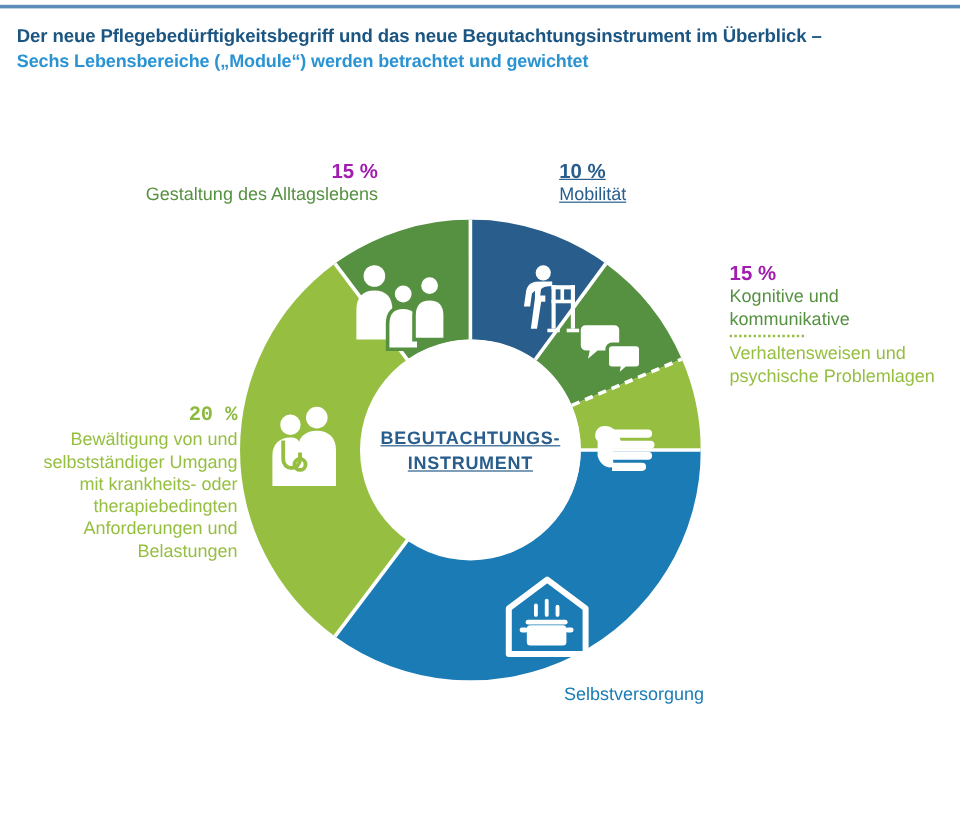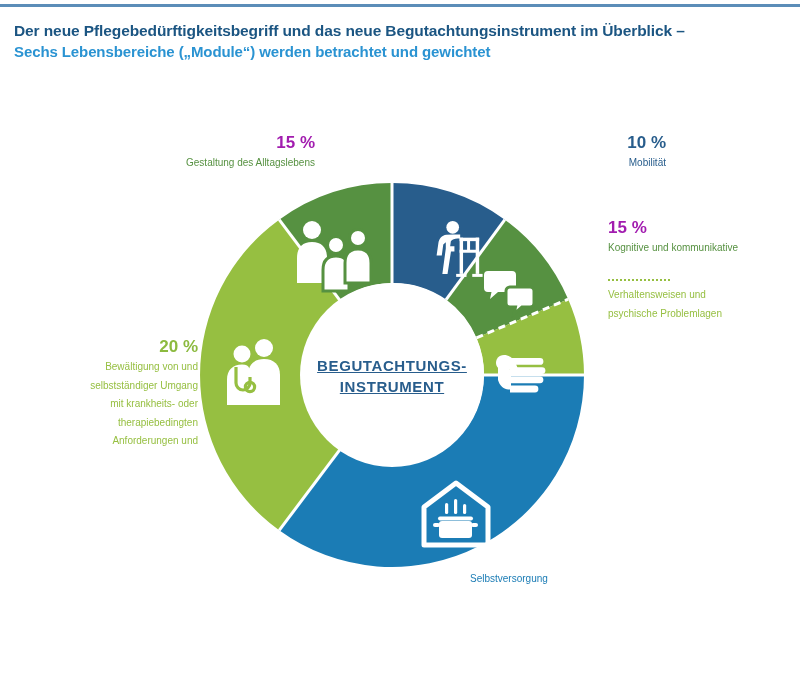--- a/index.html
+++ b/index.html
@@ -26,33 +26,33 @@
     letter-spacing:-0.1px;
   }
 
   
   #chart-wrap{position:absolute;left:0;top:0;width:800px;height:691px;}
   #donut{position:absolute;left:200px;top:183px;width:384px;height:384px;}
 
   
   .label{position:absolute;}
   .label .pct{font-weight:bold;font-size:17px;line-height:22px;}
-  .label .txt{font-size:10px;line-height:18.5px;}
+  .label .txt{font-size:15px;line-height:18.5px;}
 
   .lbl-green-dark{color:#569141;}
   .lbl-green-dark .pct{color:#a21caf;}
   .lbl-green-light{color:#96bf41;}
-  .lbl-green-light .pct{color:#8cba3f;}
+  .lbl-green-light .pct{color:#8cba3f;font-family:Liberation Mono, monospace;}
   .lbl-blue-dark{color:#285d8c;}
   .lbl-blue-dark .pct{color:#285d8c;}
   .lbl-blue-mid{color:#1b7cb5;}
   .lbl-blue-mid .pct{color:#1b7cb5;}
 
   #label-social{left:60px;top:132px;width:255px;text-align:right;}
-  #label-mobility{left:466px;top:132px;width:200px;text-align:right;}
+  #label-mobility{left:466px;top:132px;width:200px;text-align:left;text-decoration:underline;}
   #label-cognitive{left:608px;top:217px;width:192px;text-align:left;}
   #label-behaviour{left:608px;top:286px;width:192px;text-align:left;}
   #divider-dots{
     position:absolute;left:608px;top:279px;width:62px;height:2px;
     border-top:2px dotted #96bf41;
   }
   #label-coping{left:18px;top:336px;width:180px;text-align:right;}
   #label-selfcare{left:470px;top:570px;width:300px;text-align:left;}
 
   #center-text{
@@ -207,19 +207,20 @@
     <div class="txt">psychische Problemlagen</div>
   </div>
 
   <div class="label lbl-green-light" id="label-coping">
     <div class="pct">20 %</div>
     <div class="txt">Bewältigung von und</div>
     <div class="txt">selbstständiger Umgang</div>
     <div class="txt">mit krankheits- oder</div>
     <div class="txt">therapiebedingten</div>
     <div class="txt">Anforderungen und</div>
+    <div class="txt">Belastungen</div>
   </div>
 
   <div class="label lbl-blue-mid" id="label-selfcare">
     <div class="txt">Selbstversorgung</div>
   </div>
 
 </div>
 
 </body></html>

